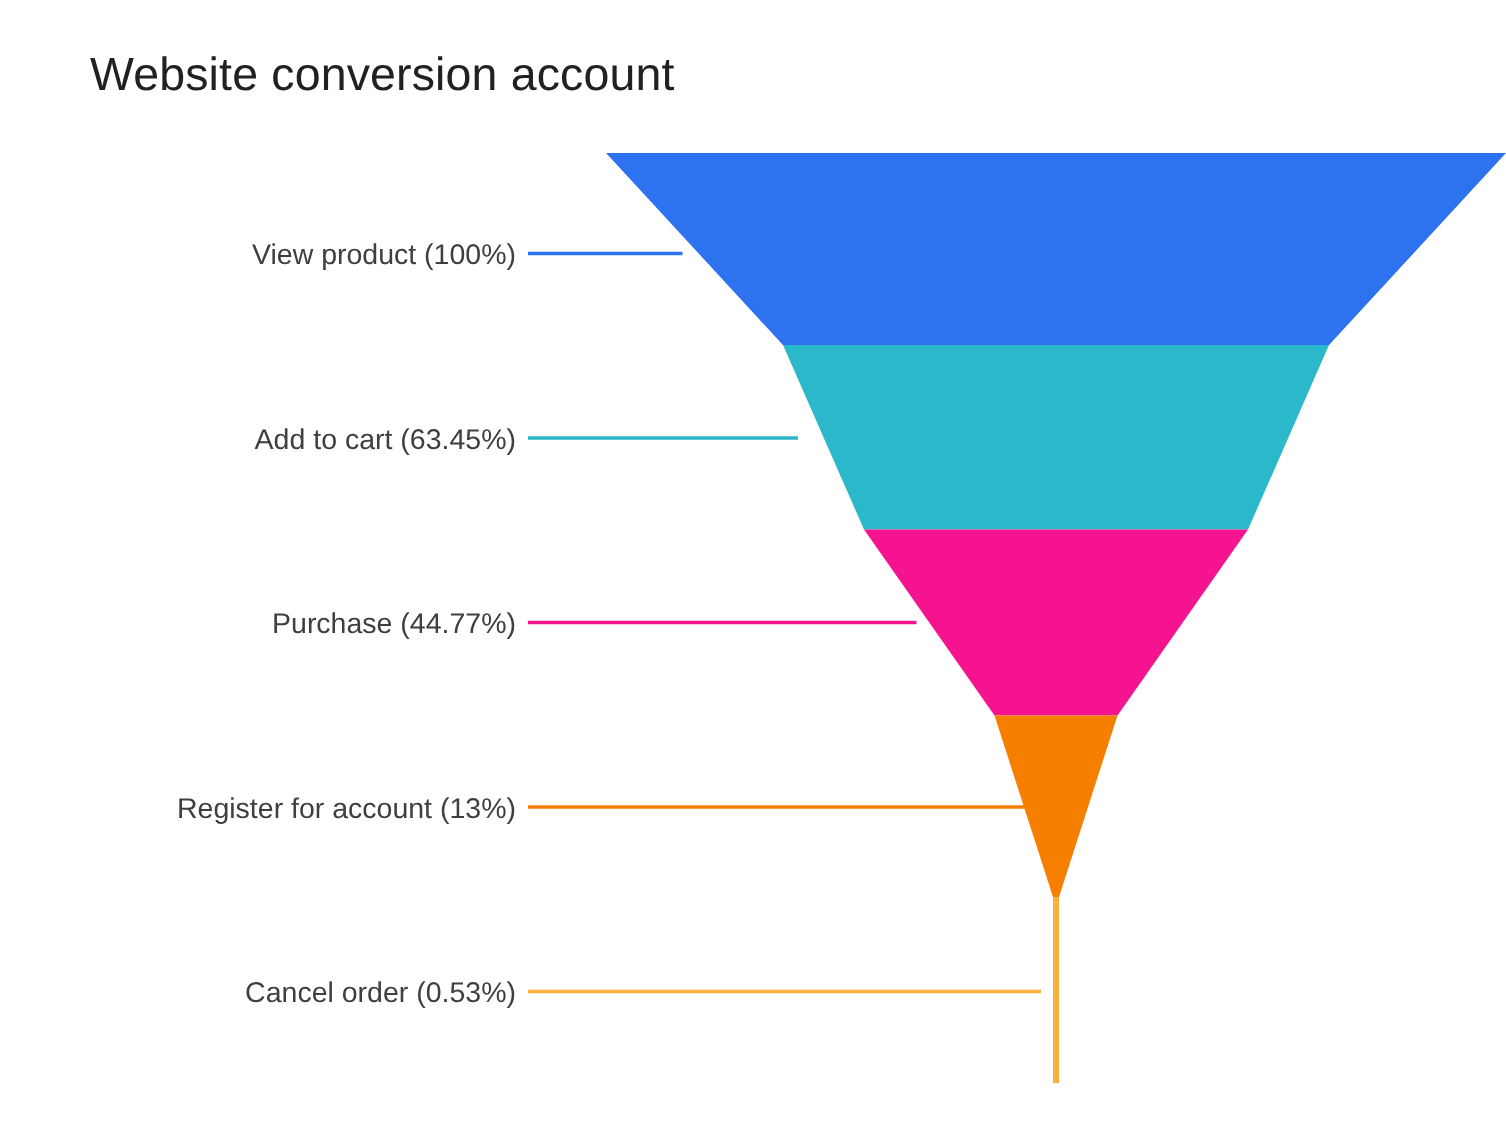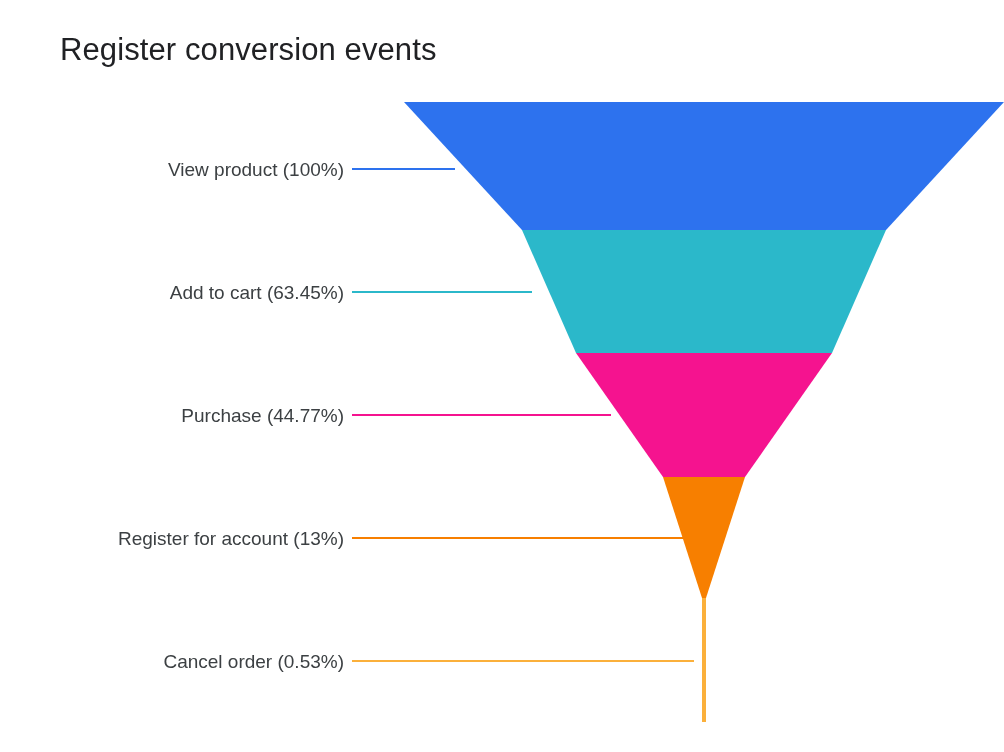--- a/index.html
+++ b/index.html
@@ -42,21 +42,21 @@
     font-family: "Liberation Sans", sans-serif;
     font-size: 19px;
     fill: #3c4043;
   }
 </style>
 </head>
 <body>
 
 <div id="chart-root">
 
-  <div class="chart-title">Register conversion events</div>
+  <div class="chart-title">Website conversion account</div>
 
   <svg class="funnel-svg" viewBox="0 0 1004 752">
     <g id="segments-layer">
         <polygon points="404,102 1004,102 886,230 522,230" fill="#2d72ee"></polygon>
         <polygon points="522,230 886,230 832,353 576,353" fill="#2bb8ca"></polygon>
         <polygon points="576,353 832,353 745,477 663,477" fill="#f5138f"></polygon>
         <polygon points="663,477 745,477 706,598 702,598" fill="#f77f00"></polygon>
         <polygon points="702,598 706,598 706,722 702,722" fill="#fbb03b"></polygon>
       </g>
     <g id="connectors-layer">

